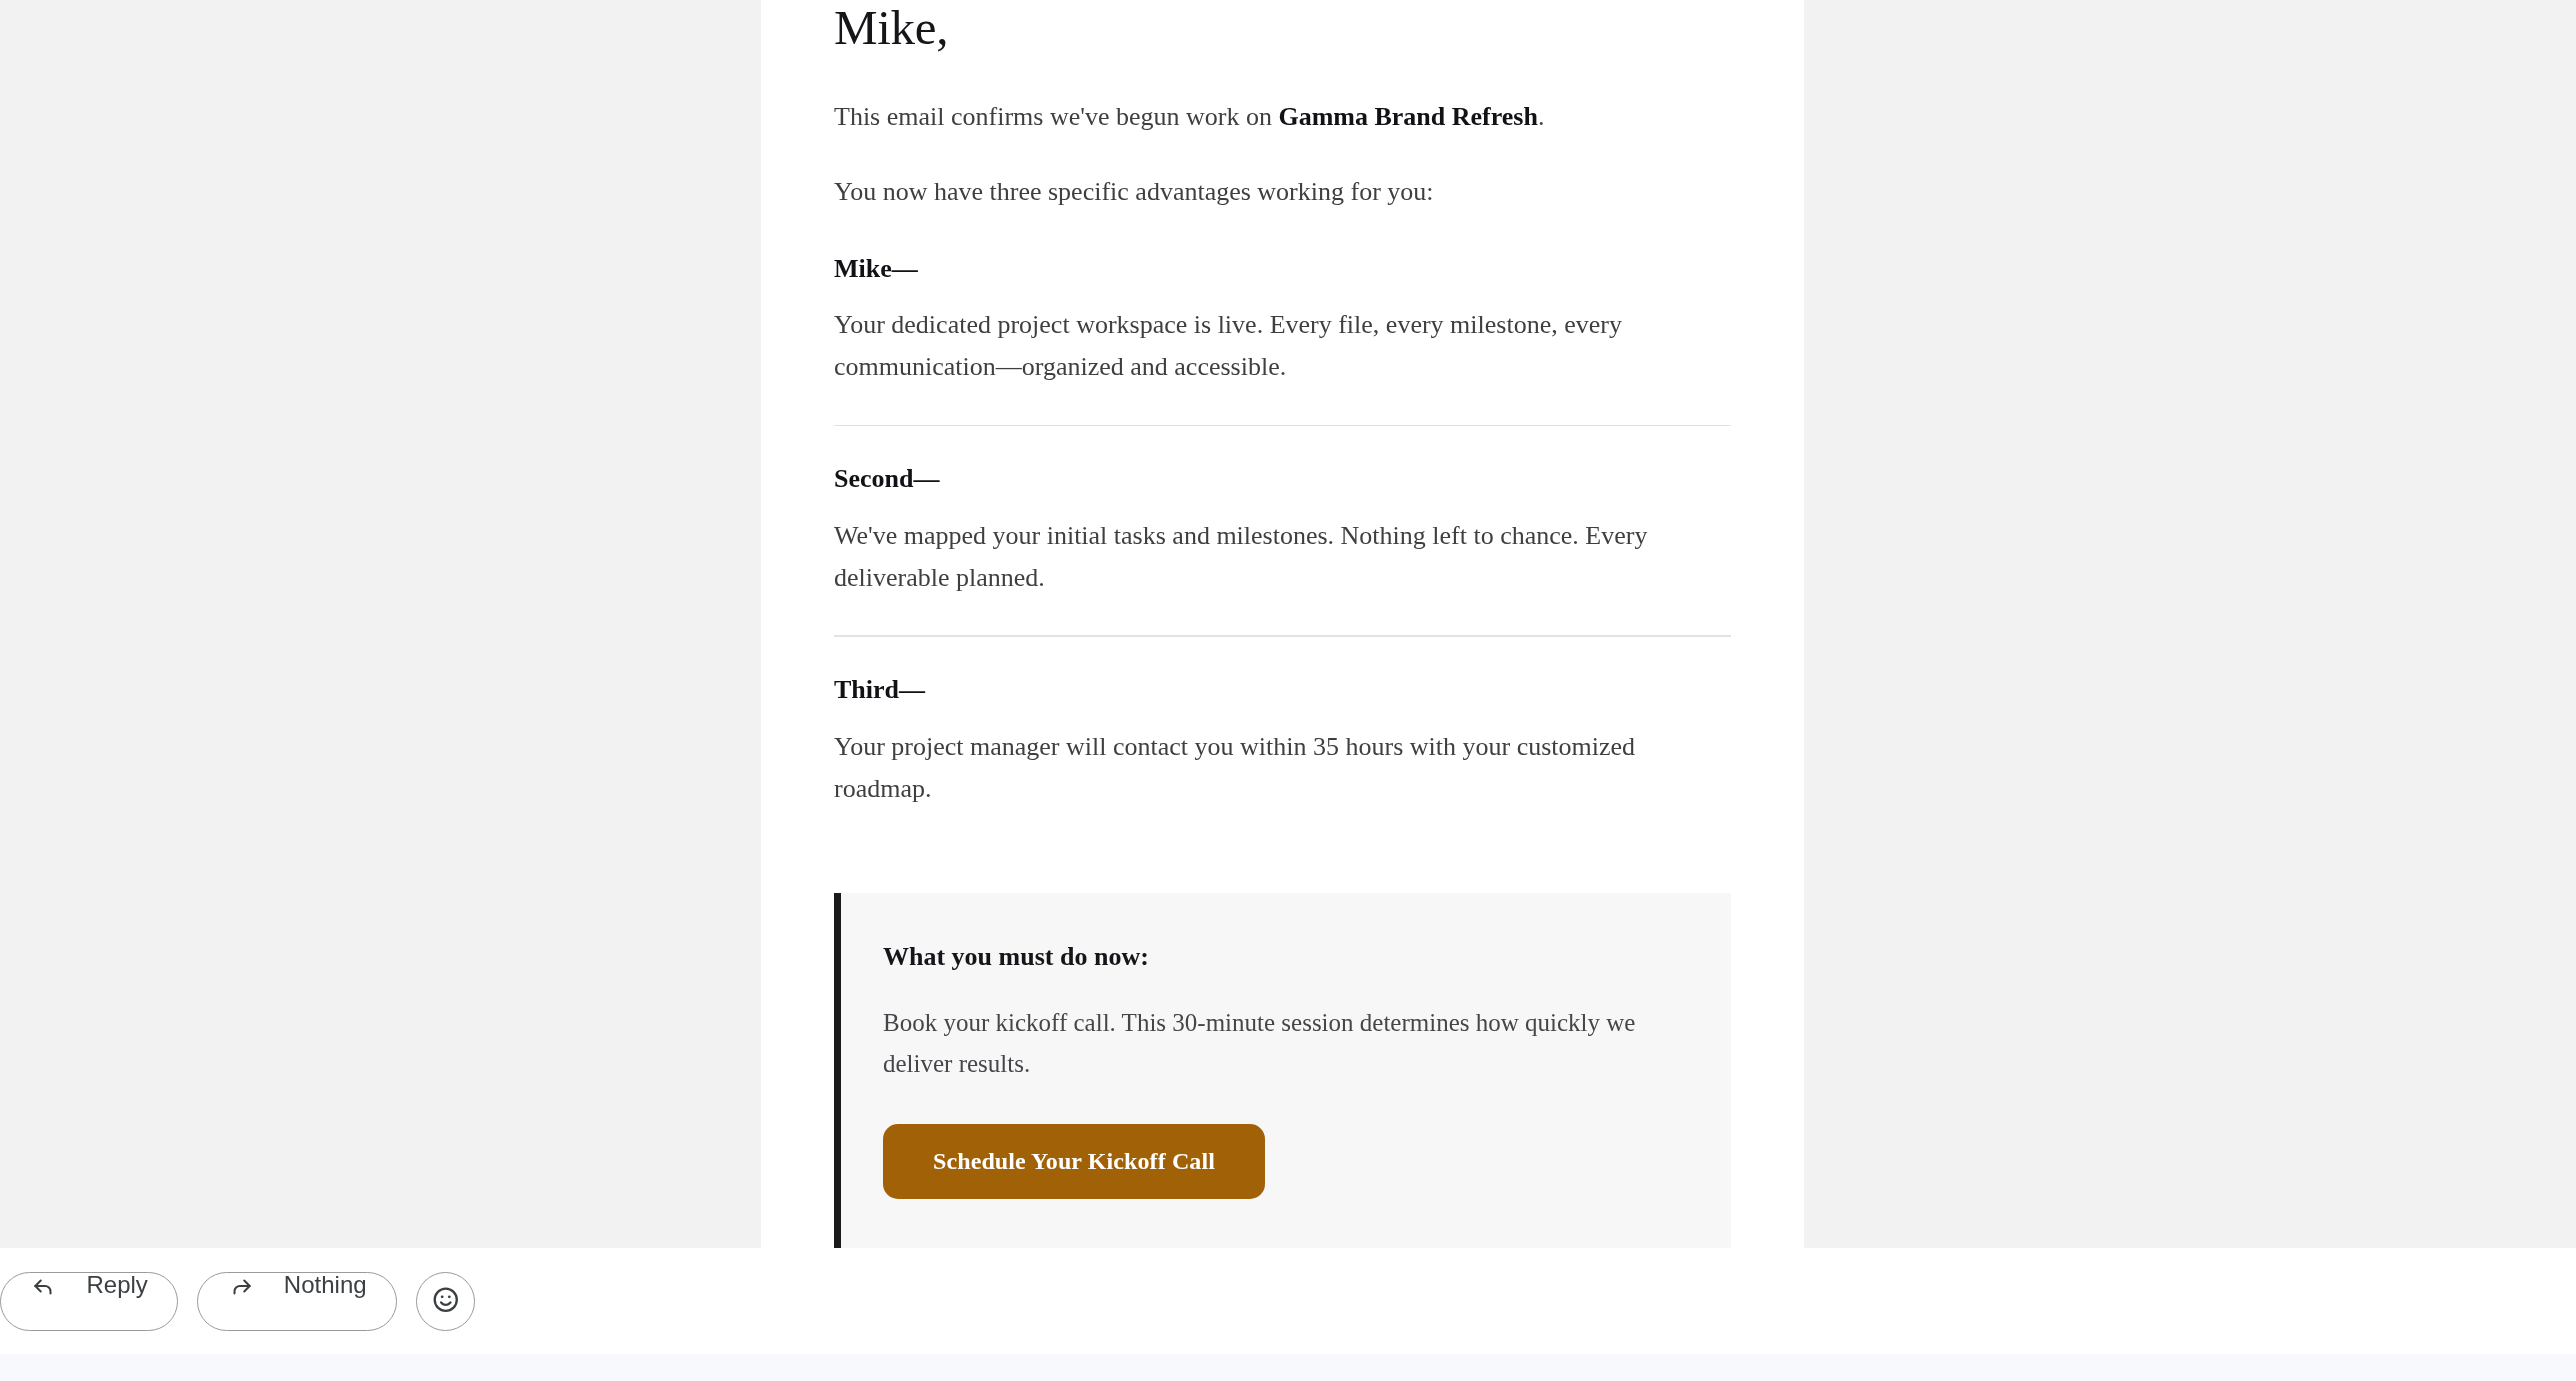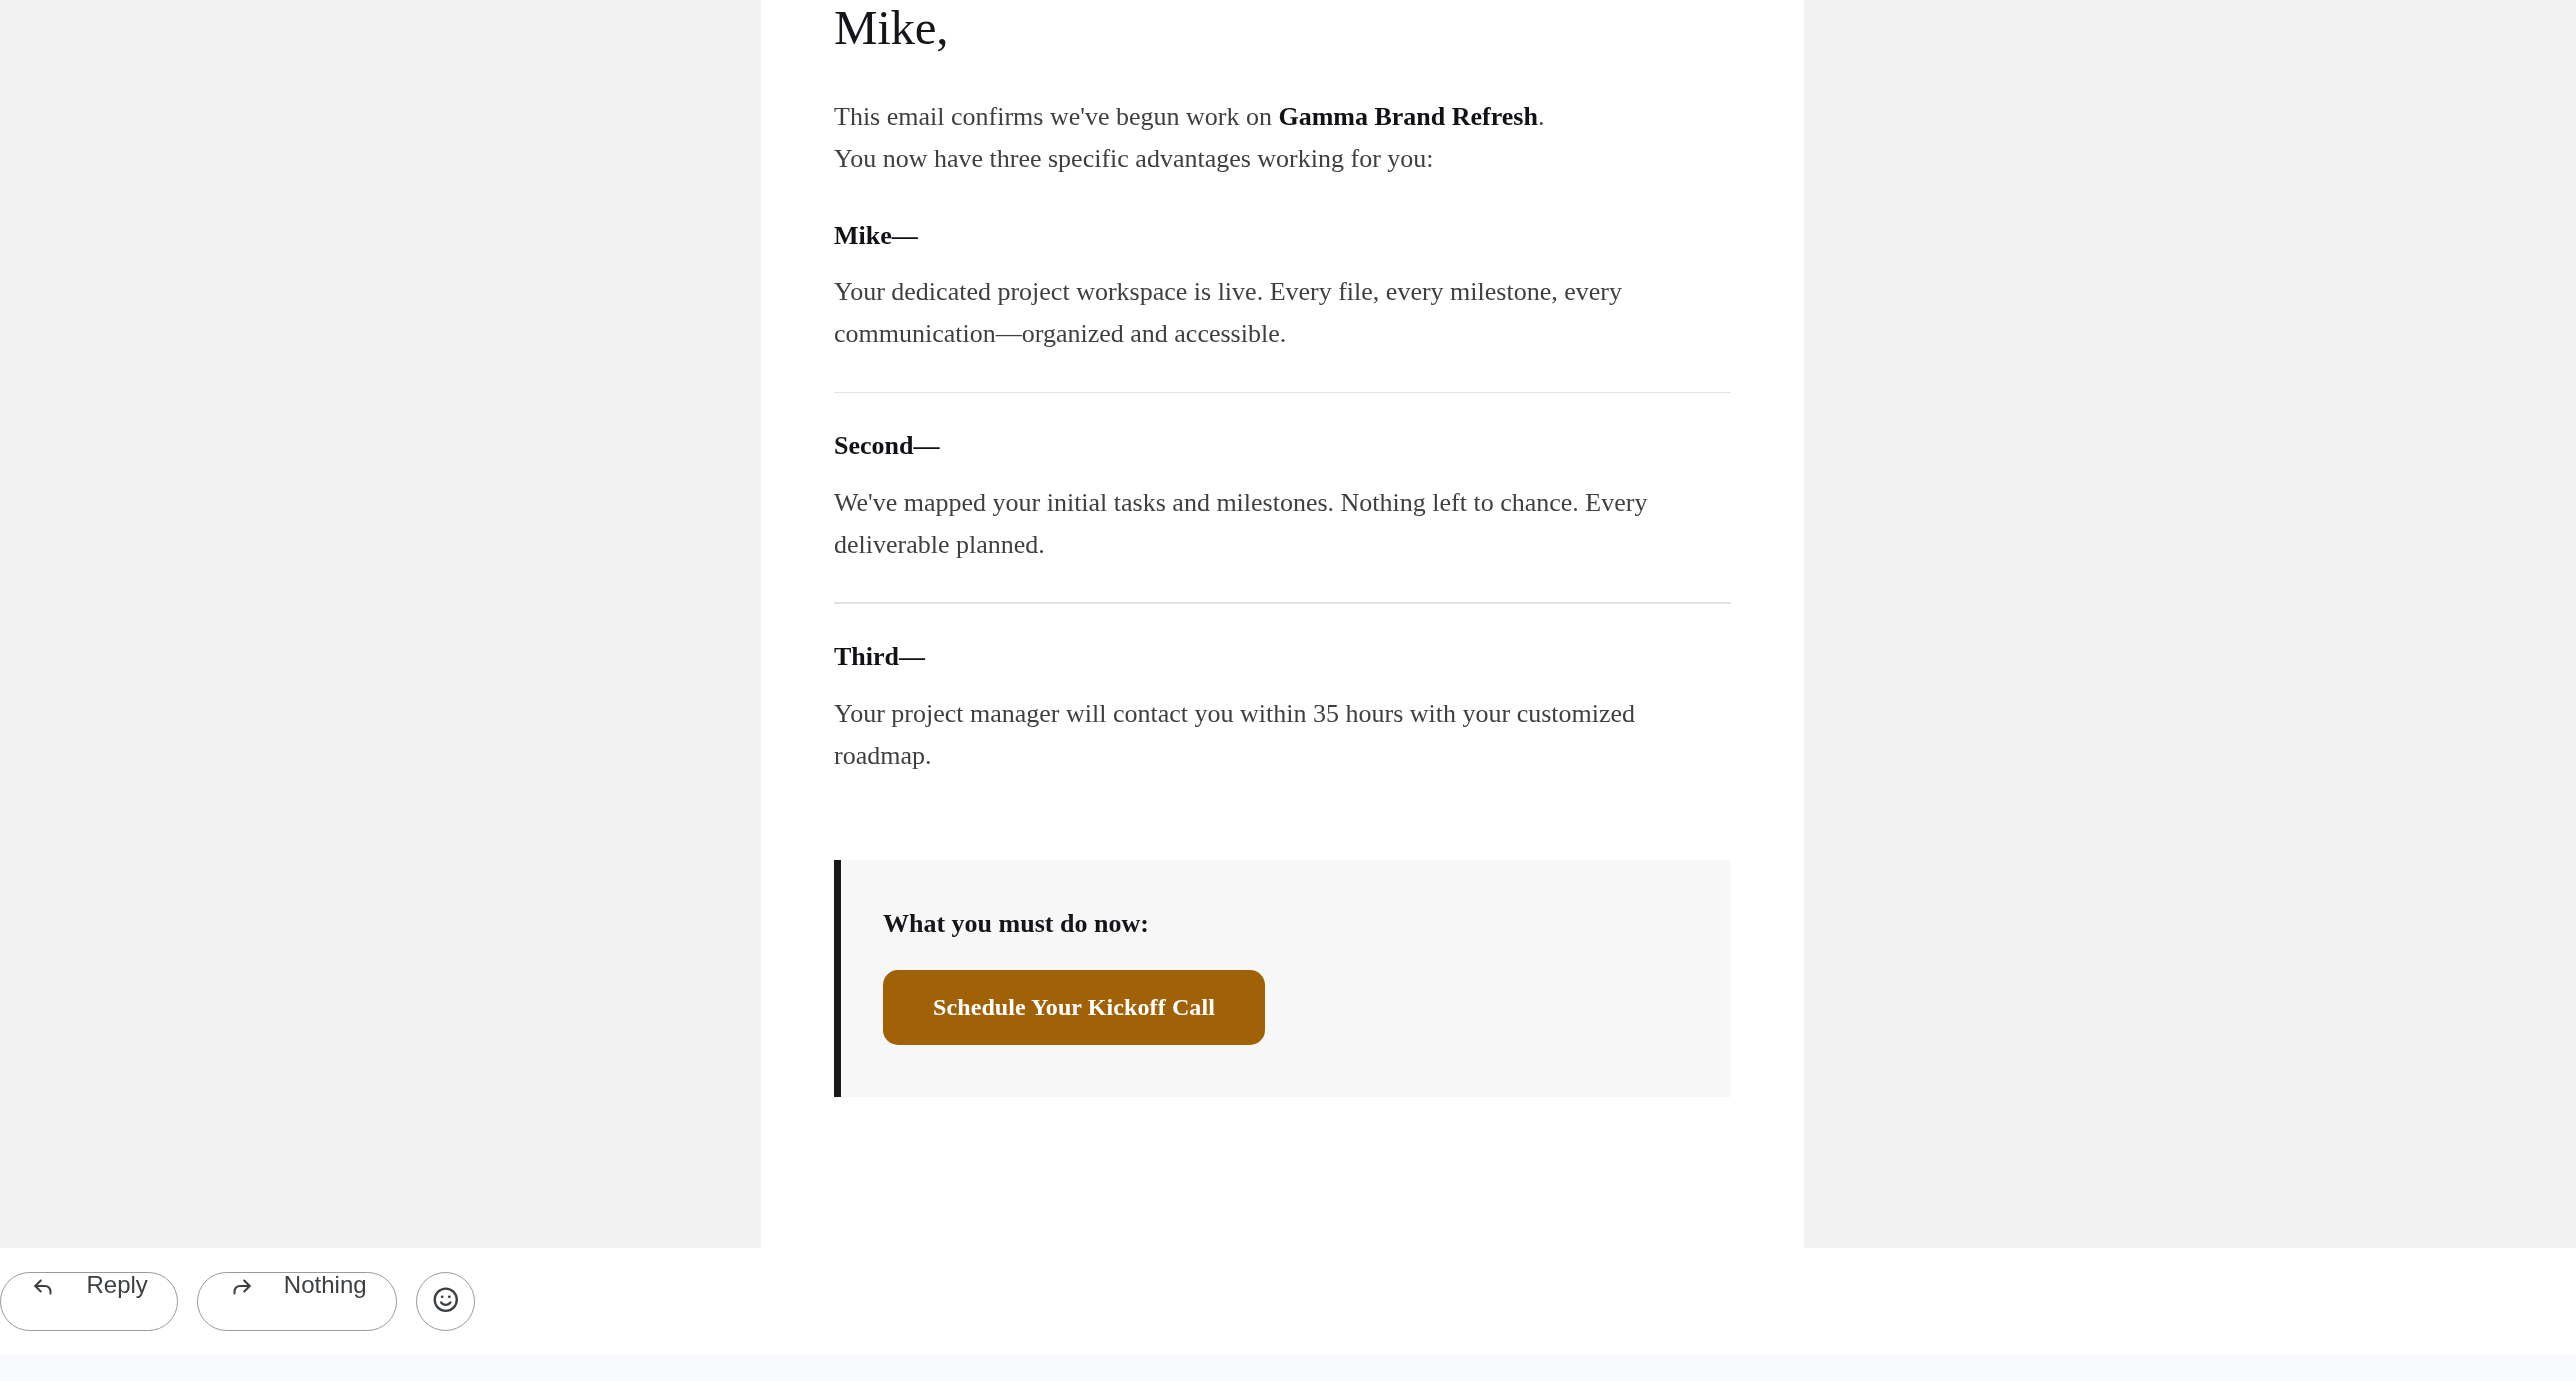--- a/index.html
+++ b/index.html
@@ -40,20 +40,21 @@
     letter-spacing:-0.3px;
     line-height:1.15;
     margin-bottom:40px;
   }
 
   .para {
     font-family:"Liberation Serif", serif;
     font-size:26px;
     line-height:1.62;
     color:#3f3f42;
+    margin-bottom:33px;
   }
   .para b, .para strong {
     font-weight:700;
     color:#111116;
   }
 
   .para-lead { margin-bottom:38px; }
 
   .section { margin-top:0; }
 
@@ -210,20 +211,21 @@
 
       <div class="section">
         <div class="section-title">Third—</div>
         <div class="section-body">Your project manager will contact you within 35 hours with your customized roadmap.</div>
       </div>
 
       <div class="spacer-lg"></div>
 
       <div class="callout">
         <div class="callout-title">What you must do now:</div>
+        <div class="callout-body">Book your kickoff call. This 30-minute session determines how quickly we deliver results.</div>
         <button class="cta-button">Schedule Your Kickoff Call</button>
       </div>
 
     </div>
   </div>
 
   <div class="toolbar">
 
     <button class="pill">
       <span class="ico">

